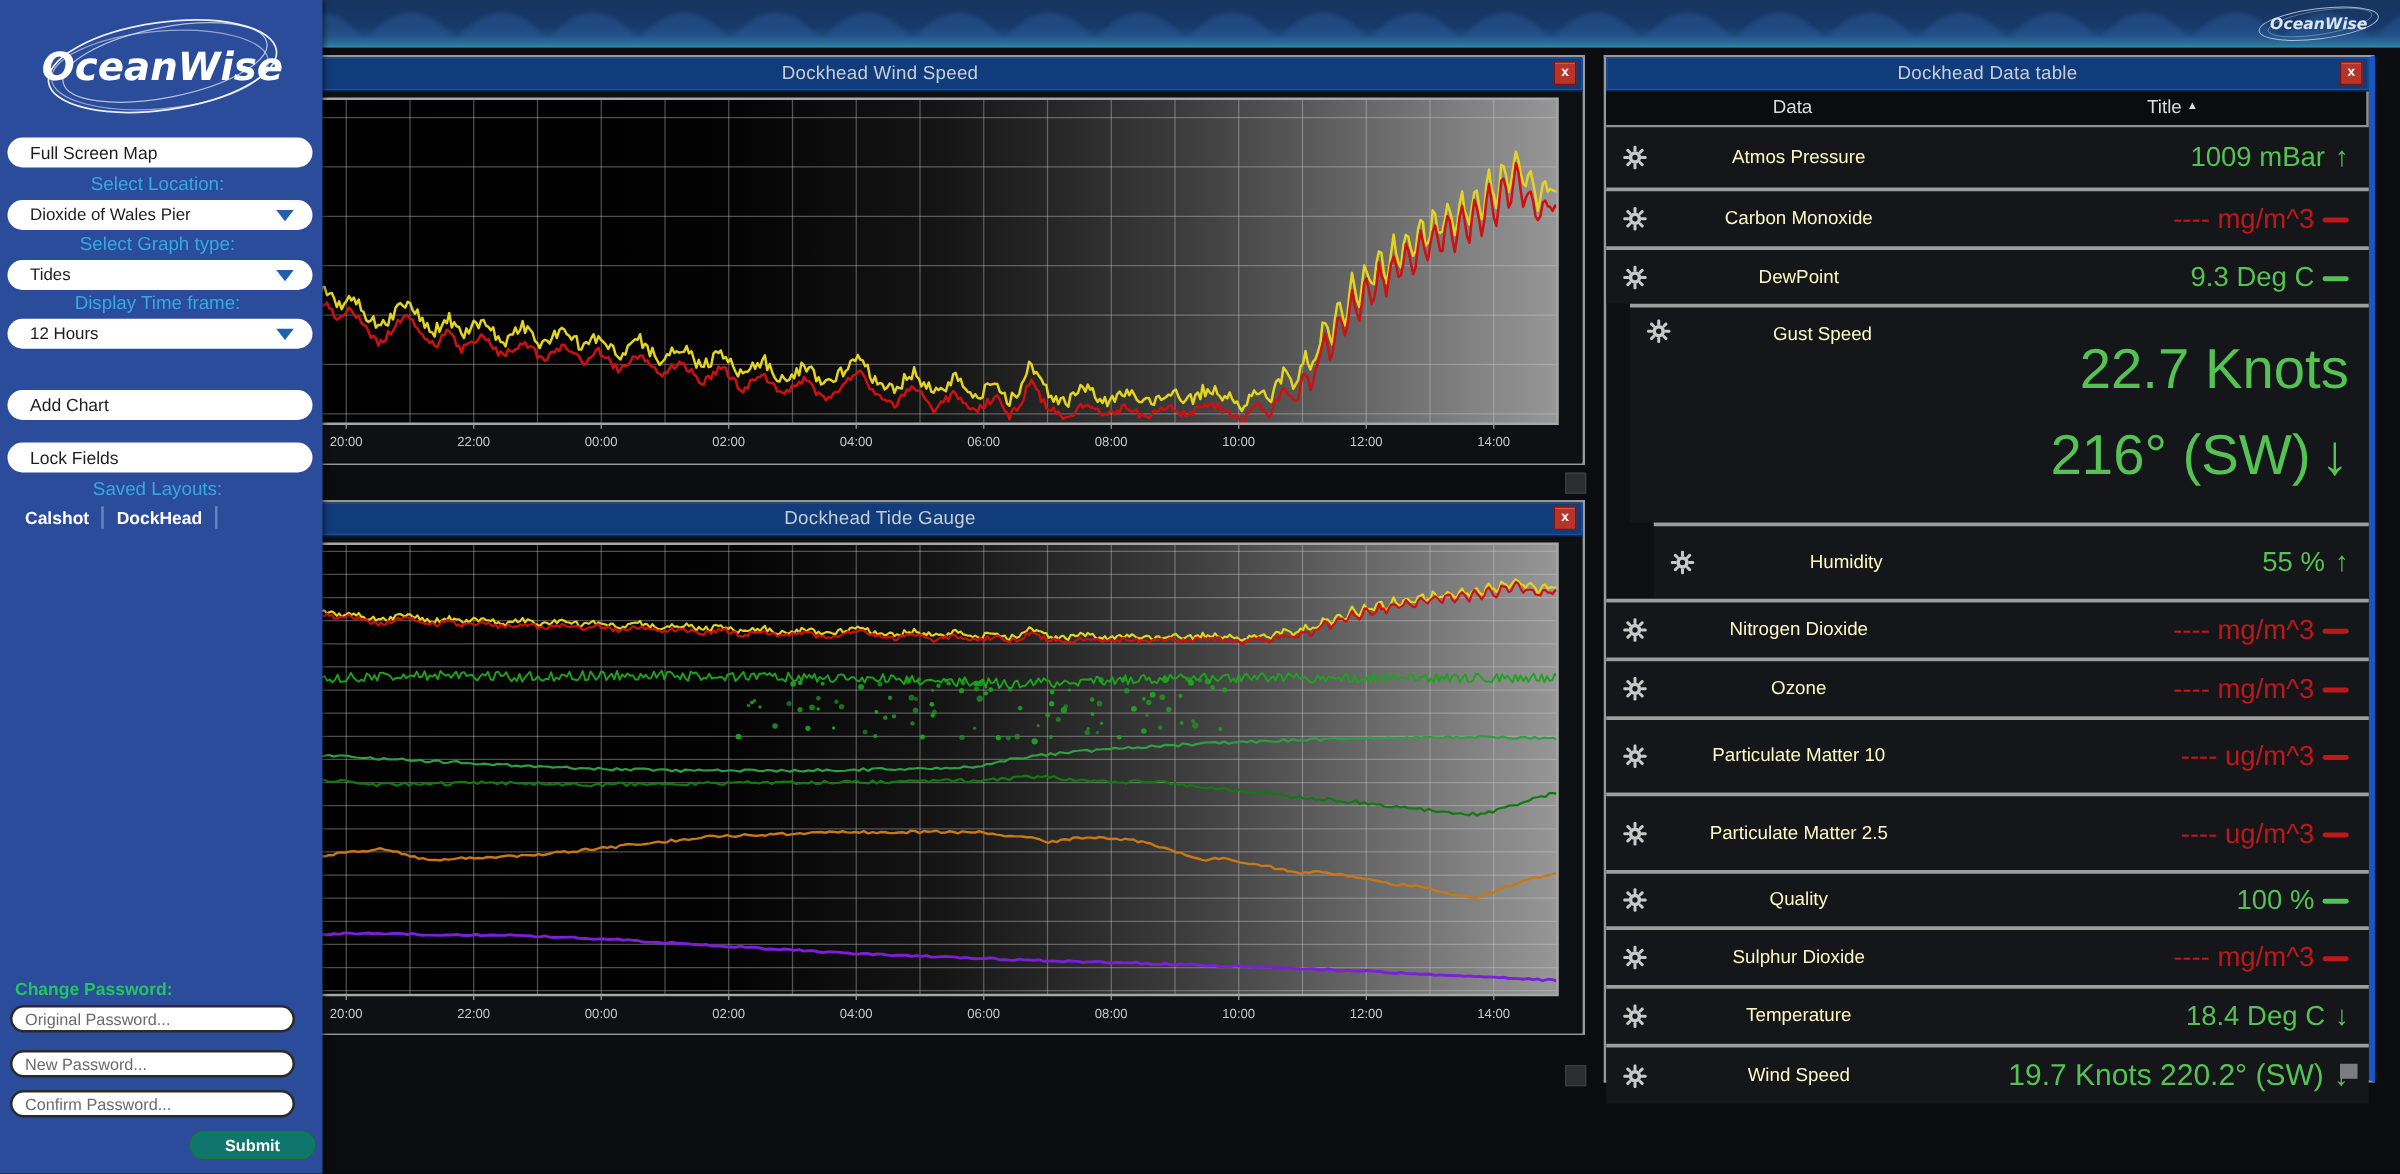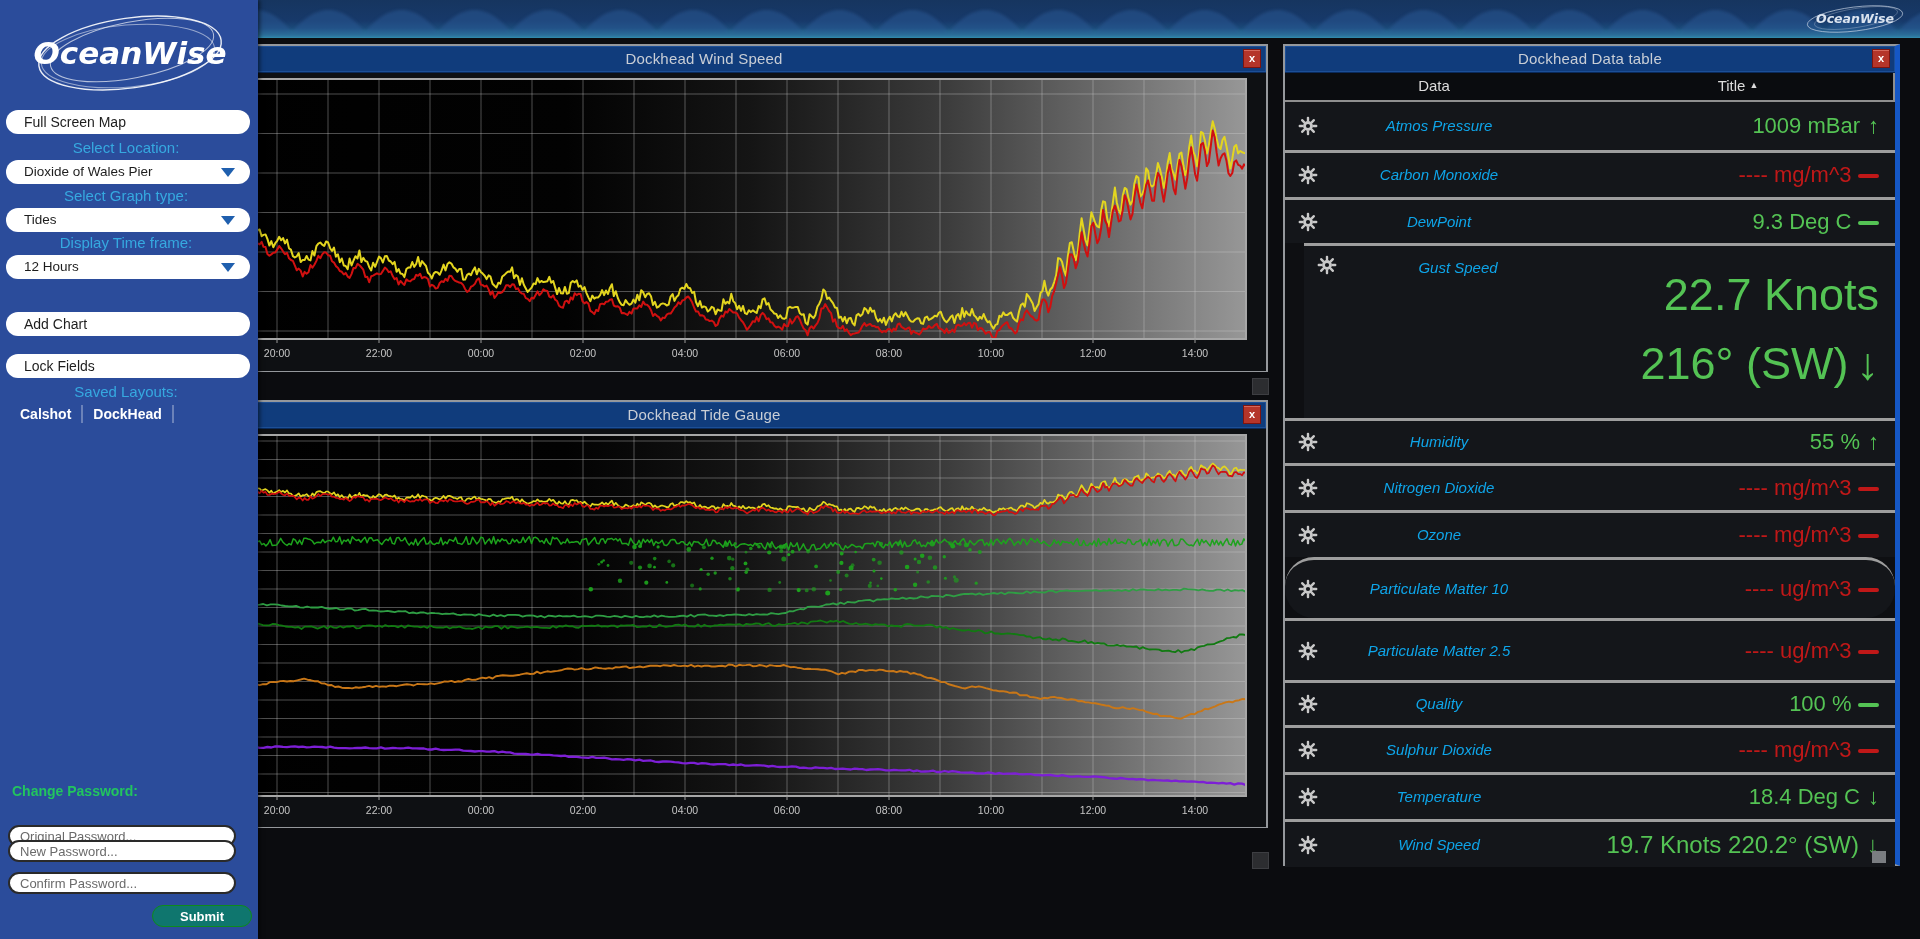--- a/index.html
+++ b/index.html
@@ -33,21 +33,21 @@
   
   .thead{display:flex;height:27px;background:#0a0c0f;border-bottom:2px solid #8f8f8f;}
   .th{color:#dcdcdc;font-size:15px;line-height:26px;text-align:center;}
   .th-title{width:312px;border-right:2px solid #8f8f8f;box-sizing:border-box;}
   .th-data{flex:1;}
   .sort-ic{font-size:9px;position:relative;top:-3px;margin-left:4px;}
   .trow{position:relative;display:flex;align-items:center;background:#14161a;border-top:3px solid #9e9e9e;box-sizing:border-box;}
   .trow.first{border-top:none;}
   .gear{position:absolute;left:12px;top:8px;width:22px;height:22px;cursor:pointer;}
   .trow.vcenter .gear{top:50%;margin-top:-11px;}
-  .row-title{width:300px;text-align:center;color:#0ea5e9;font-size:15px;line-height:1.55;padding-left:8px;box-sizing:border-box;font-style:italic;}
+  .row-title{width:300px;text-align:center;color:#fef9c3;font-size:15px;line-height:1.55;padding-left:8px;box-sizing:border-box;}
   .row-title .tinner{display:inline-block;max-width:160px;}
   .row-value{flex:1;text-align:right;padding-right:16px;font-size:22px;white-space:nowrap;}
   .row-value.medium{font-size:24px;}
   .ok{color:var(--green);}
   .missing{color:var(--red);}
   .tr-arrow{font-weight:bold;margin-left:8px;}
   .tr-flat{display:inline-block;width:.95em;height:.17em;background:currentColor;border-radius:.09em;margin-left:.3em;vertical-align:.18em;}
   .trow.large{align-items:flex-start;}
   .trow.large .row-title{padding-top:10px;}
   .big-val{font-size:45px;line-height:1.0;margin-top:26px;margin-bottom:24px;}
@@ -435,21 +435,21 @@
                 <circle cx="12" cy="12" r="5.4"></circle>
               </g>
               <circle cx="12" cy="12" r="2.3" fill="#14161a"></circle>
             </svg></span>
           <div class="row-title"><span class="tinner">Gust Speed</span></div>
           <div class="row-value ok">
             <div class="big-val">22.7 Knots</div>
             <div class="big-val">216° (SW)<span class="tr-arrow">↓</span></div>
           </div>
         </div>
-        <div class="trow vcenter" style="height: 45px;">
+        <div class="trow vcenter" style="height: 61px; margin-left: 38px;">
           <span class="gear"><svg viewBox="0 0 24 24" width="22" height="22">
               <g fill="#c9c9c9">
                 <rect x="10.7" y="1.8" width="2.6" height="5.2" rx="1.1" transform="rotate(0 12 12)"></rect>
                 <rect x="10.7" y="1.8" width="2.6" height="5.2" rx="1.1" transform="rotate(45 12 12)"></rect>
                 <rect x="10.7" y="1.8" width="2.6" height="5.2" rx="1.1" transform="rotate(90 12 12)"></rect>
                 <rect x="10.7" y="1.8" width="2.6" height="5.2" rx="1.1" transform="rotate(135 12 12)"></rect>
                 <rect x="10.7" y="1.8" width="2.6" height="5.2" rx="1.1" transform="rotate(180 12 12)"></rect>
                 <rect x="10.7" y="1.8" width="2.6" height="5.2" rx="1.1" transform="rotate(225 12 12)"></rect>
                 <rect x="10.7" y="1.8" width="2.6" height="5.2" rx="1.1" transform="rotate(270 12 12)"></rect>
                 <rect x="10.7" y="1.8" width="2.6" height="5.2" rx="1.1" transform="rotate(315 12 12)"></rect>
@@ -489,21 +489,21 @@
                 <rect x="10.7" y="1.8" width="2.6" height="5.2" rx="1.1" transform="rotate(225 12 12)"></rect>
                 <rect x="10.7" y="1.8" width="2.6" height="5.2" rx="1.1" transform="rotate(270 12 12)"></rect>
                 <rect x="10.7" y="1.8" width="2.6" height="5.2" rx="1.1" transform="rotate(315 12 12)"></rect>
                 <circle cx="12" cy="12" r="5.4"></circle>
               </g>
               <circle cx="12" cy="12" r="2.3" fill="#14161a"></circle>
             </svg></span>
           <div class="row-title"><span class="tinner">Ozone</span></div>
           <div class="row-value missing">---- mg/m^3<span class="tr-flat"></span></div>
         </div>
-        <div class="trow vcenter" style="height: 61px; border-radius: 29px;">
+        <div class="trow vcenter" style="height: 61px;">
           <span class="gear"><svg viewBox="0 0 24 24" width="22" height="22">
               <g fill="#c9c9c9">
                 <rect x="10.7" y="1.8" width="2.6" height="5.2" rx="1.1" transform="rotate(0 12 12)"></rect>
                 <rect x="10.7" y="1.8" width="2.6" height="5.2" rx="1.1" transform="rotate(45 12 12)"></rect>
                 <rect x="10.7" y="1.8" width="2.6" height="5.2" rx="1.1" transform="rotate(90 12 12)"></rect>
                 <rect x="10.7" y="1.8" width="2.6" height="5.2" rx="1.1" transform="rotate(135 12 12)"></rect>
                 <rect x="10.7" y="1.8" width="2.6" height="5.2" rx="1.1" transform="rotate(180 12 12)"></rect>
                 <rect x="10.7" y="1.8" width="2.6" height="5.2" rx="1.1" transform="rotate(225 12 12)"></rect>
                 <rect x="10.7" y="1.8" width="2.6" height="5.2" rx="1.1" transform="rotate(270 12 12)"></rect>
                 <rect x="10.7" y="1.8" width="2.6" height="5.2" rx="1.1" transform="rotate(315 12 12)"></rect>
@@ -646,19 +646,19 @@
     <div class="pill" style="top:312px">Add Chart</div>
     <div class="pill" style="top:354px">Lock Fields</div>
 
     <div class="side-label" style="top:383px">Saved Layouts:</div>
     <div class="layout-tabs">
       <span class="layout-tab">Calshot</span>
       <span class="layout-tab">DockHead</span>
     </div>
 
     <div class="pwd-label">Change Password:</div>
-    <input class="pwd-input" style="top: 825px;" type="text" placeholder="Original Password...">
+    <input class="pwd-input" style="top: 804px;" type="text" placeholder="Original Password...">
     <input class="pwd-input" style="top: 840px;" type="text" placeholder="New Password...">
     <input class="pwd-input" style="top: 872px;" type="text" placeholder="Confirm Password...">
     <div class="submit-btn">Submit</div>
   </div>
 
 </div>
 
 </body></html>

